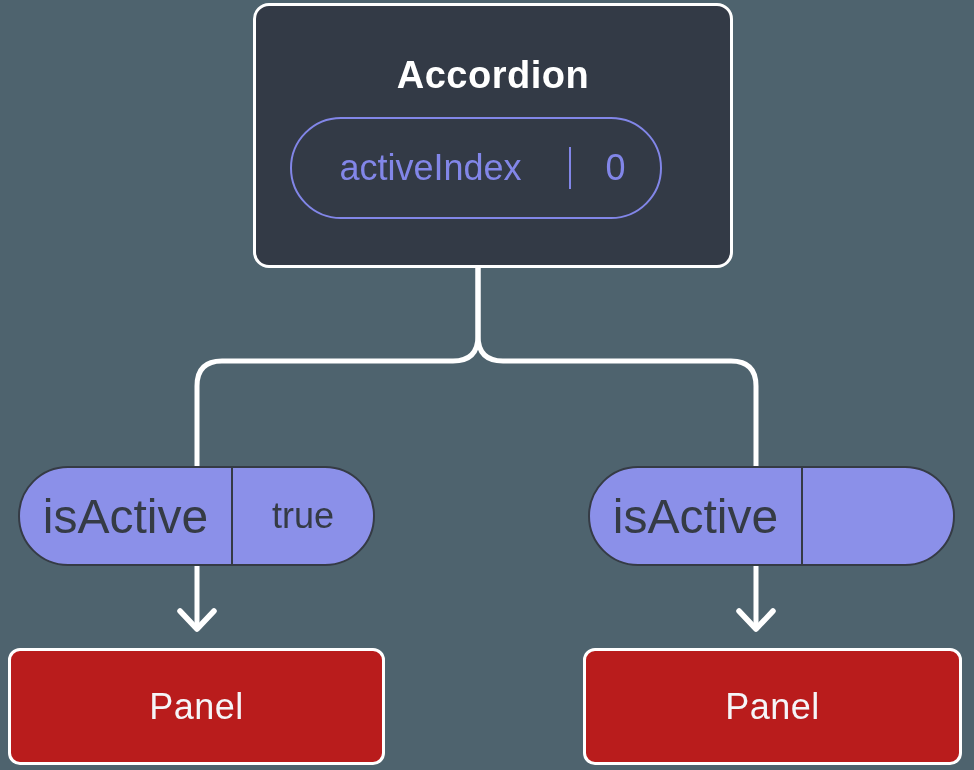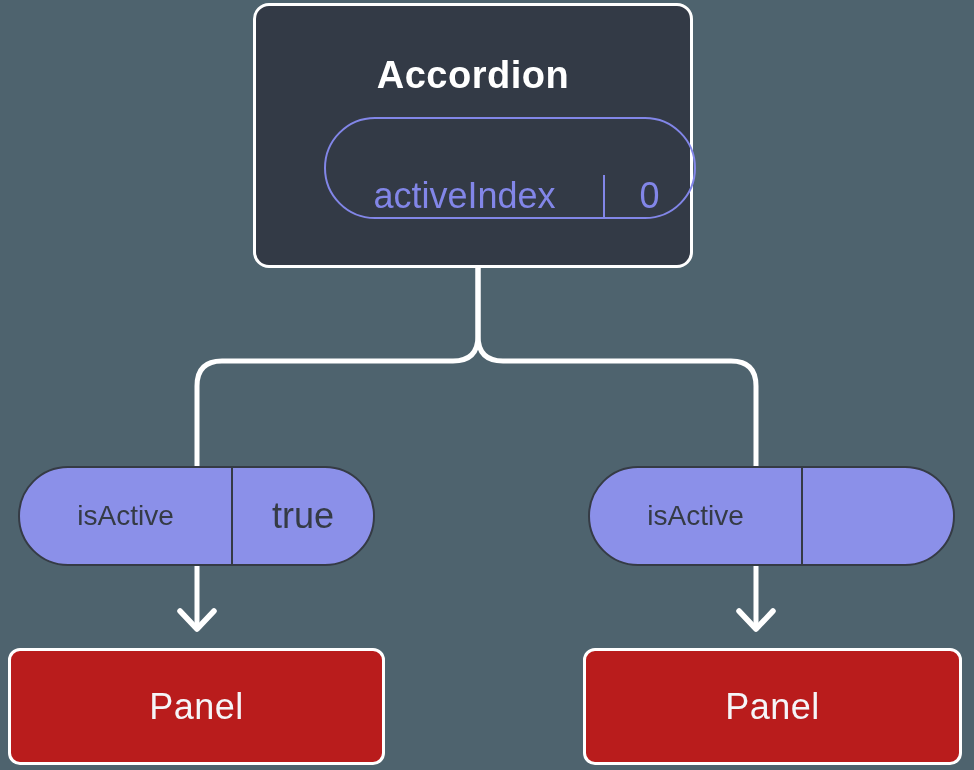--- a/index.html
+++ b/index.html
@@ -27,45 +27,45 @@
     stroke-width: 5;
     stroke-linecap: round;
     stroke-linejoin: round;
   }
   .chev { stroke-width: 5.5; }
 
   
   .root-node {
     position: absolute;
     left: 253px; top: 3px;
-    width: 440px; height: 265px;
+    width: 480px; height: 265px;
     box-sizing: border-box;
     background: #333a46;
     border: 3.5px solid #ffffff;
     border-radius: 16px;
     z-index: 2;
   }
   .root-title {
     position: absolute;
     left: 0; right: 0; top: 48px;
     text-align: center;
     color: #ffffff;
     font-size: 38px;
     font-weight: 600;
     letter-spacing: 0.5px;
   }
   .state-pill {
     position: absolute;
-    left: 68px; top: 111px;
+    left: 34px; top: 111px;
     width: 372px; height: 102px;
     box-sizing: border-box;
     border: 2.5px solid #8286e8;
     border-radius: 51px;
     display: flex;
-    align-items: flex-end;
+    align-items: center;
     overflow: hidden;
   }
   .state-pill .prop-name {
     flex: 0 0 277px;
     border-right: 2.5px solid #8286e8;
     display: flex;
     align-items: center;
     justify-content: center;
     color: #8286e8;
     font-size: 36px;
@@ -95,21 +95,21 @@
     overflow: hidden;
     z-index: 2;
   }
   .prop-pill .prop-name {
     flex: 0 0 211px;
     border-right: 2.5px solid #353b45;
     display: flex;
     align-items: center;
     justify-content: center;
     color: #353b45;
-    font-size: 28px;
+    font-size: 48px;
     font-weight: 400;
   }
   .prop-pill .prop-value {
     flex: 1 1 auto;
     display: flex;
     align-items: center;
     justify-content: center;
     color: #353b45;
     font-size: 36px;
     font-weight: 400;

